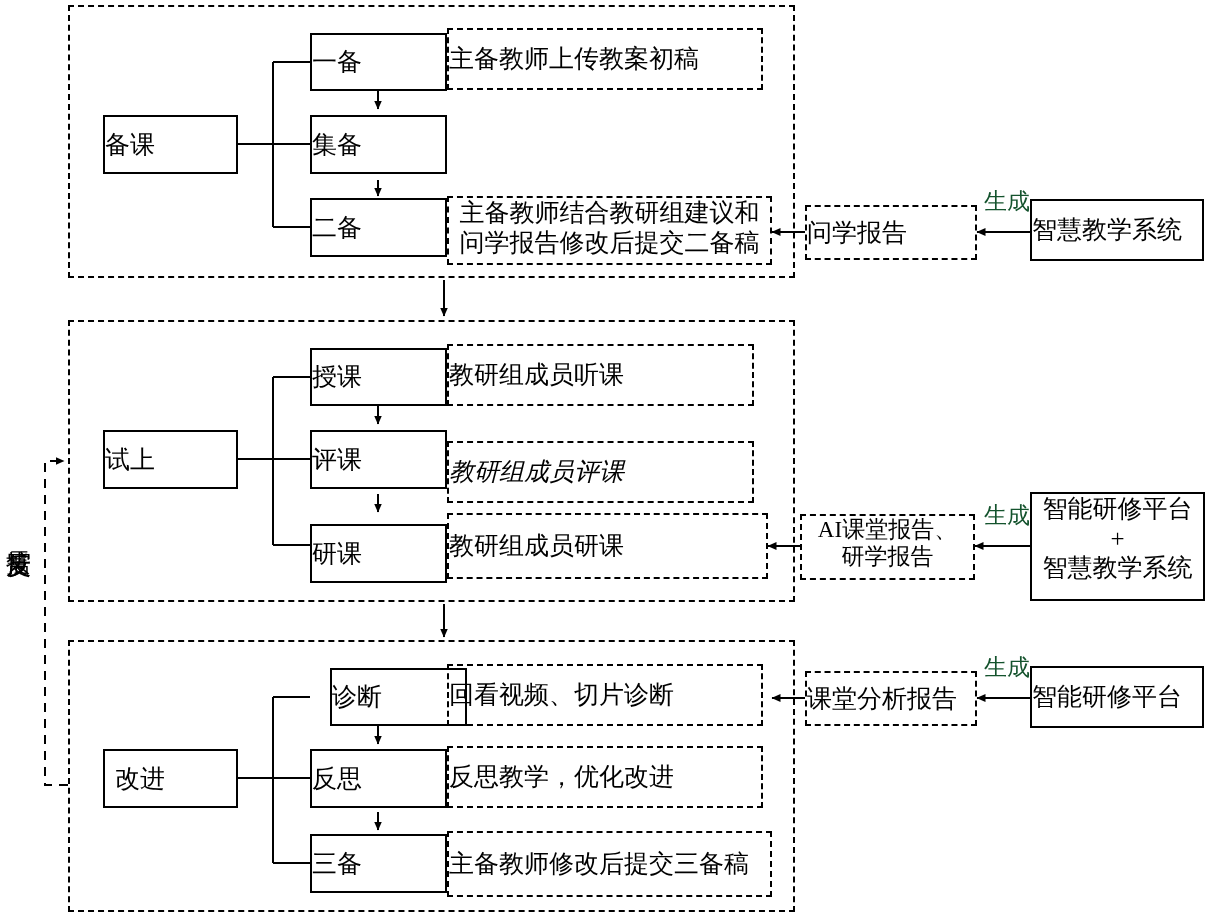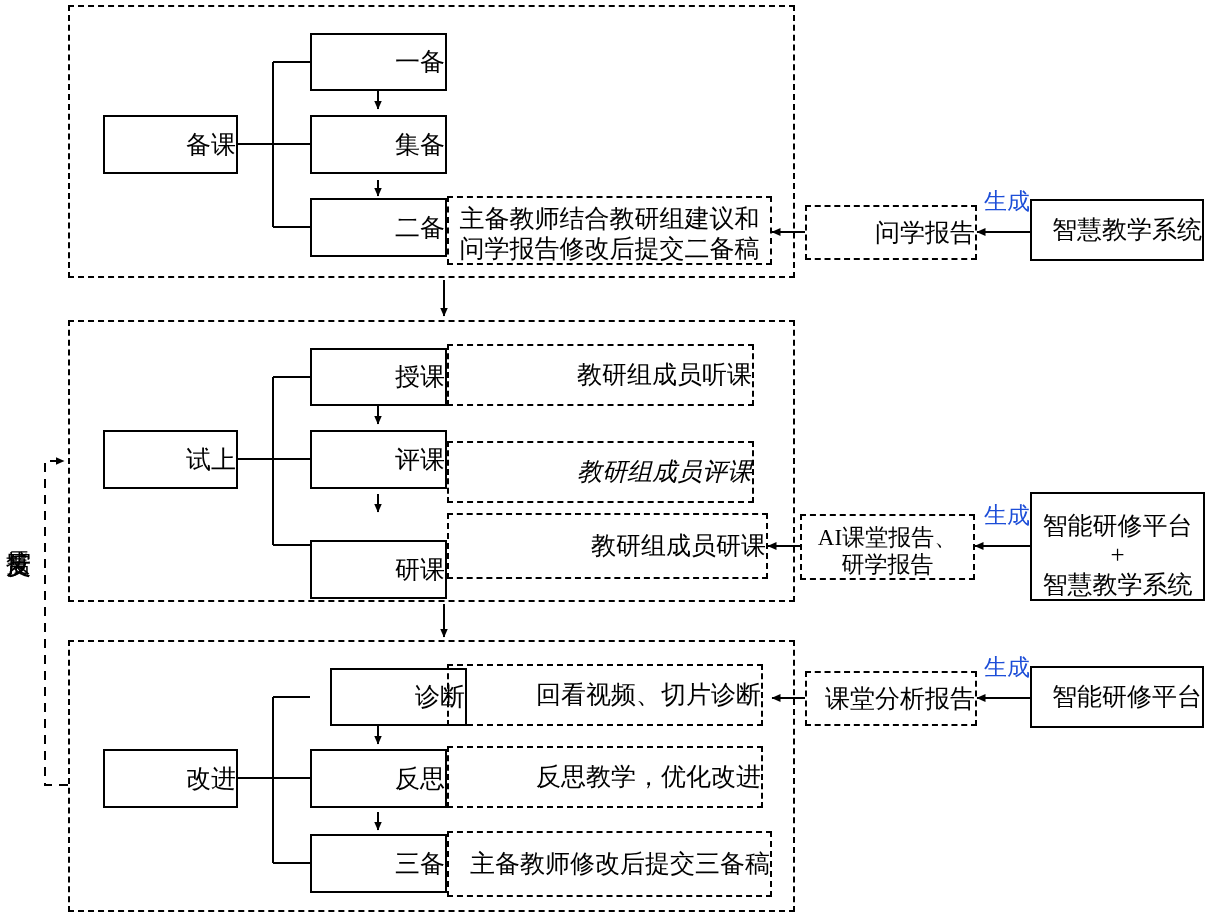--- a/index.html
+++ b/index.html
@@ -20,21 +20,21 @@
     left: 0; top: 0;
     width: 1215px;
     height: 918px;
     pointer-events: none;
   }
   .node {
     position: absolute;
     box-sizing: border-box;
     display: flex;
     align-items: center;
-    justify-content: flex-end;
+    justify-content: flex-start;
     text-align: center;
     color: #000;
     line-height: 1.18;
   }
   .solid-box {
     border: 2px solid #000;
     background: #fff;
     font-size: 25px;
   }
   .dash-box {
@@ -43,21 +43,21 @@
     font-size: 25px;
   }
   .section-box {
     position: absolute;
     box-sizing: border-box;
     border: 2px dashed #000;
     background: transparent;
   }
   .plain-label {
     position: absolute;
-    color: #1d4ed8;
+    color: #14532d;
     font-size: 23px;
     white-space: nowrap;
   }
   .vlabel {
     position: absolute;
     color: #000;
     font-size: 25px;
     writing-mode: vertical-rl;
     text-orientation: upright;
     letter-spacing: 1px;
@@ -126,20 +126,23 @@
 
   <div class="section-box" style="left:68px; top:5px; width:727px; height:273px;"></div>
 
   <div class="node solid-box" style="left:103px; top:115px; width:135px; height:59px;">
     <span>备课</span>
   </div>
 
   <div class="node solid-box" style="left:310px; top:33px; width:137px; height:58px;">
     <span>一备</span>
   </div>
+  <div class="node dash-box desc" style="left:447px; top:28px; width:316px; height:62px;">
+    <span>主备教师上传教案初稿</span>
+  </div>
 
   <div class="node solid-box" style="left:310px; top:115px; width:137px; height:59px;">
     <span>集备</span>
   </div>
 
   <div class="node dash-box desc two-line" style="left:447px; top:196px; width:325px; height:69px;">
     <span>主备教师结合教研组建议和</span>
     <span>问学报告修改后提交二备稿</span>
   </div>
   <div class="node solid-box" style="left:310px; top:198px; width:137px; height:59px;">
@@ -167,21 +170,21 @@
     <span>教研组成员听课</span>
   </div>
 
   <div class="node solid-box" style="left:310px; top:430px; width:137px; height:59px;">
     <span>评课</span>
   </div>
   <div class="node dash-box desc" style="left:447px; top:441px; width:307px; height:62px;font-style:italic;">
     <span>教研组成员评课</span>
   </div>
 
-  <div class="node solid-box" style="left:310px; top:540px; width:137px; height:59px;">
+  <div class="node solid-box" style="left:310px; top:524px; width:137px; height:59px;">
     <span>研课</span>
   </div>
   <div class="node dash-box desc" style="left:447px; top:513px; width:321px; height:66px;">
     <span>教研组成员研课</span>
   </div>
 
   <div class="node dash-box two-line" style="left:800px; top:514px; width:175px; height:66px; font-size:23px;">
     <span>AI课堂报告、</span>
     <span>研学报告</span>
   </div>

